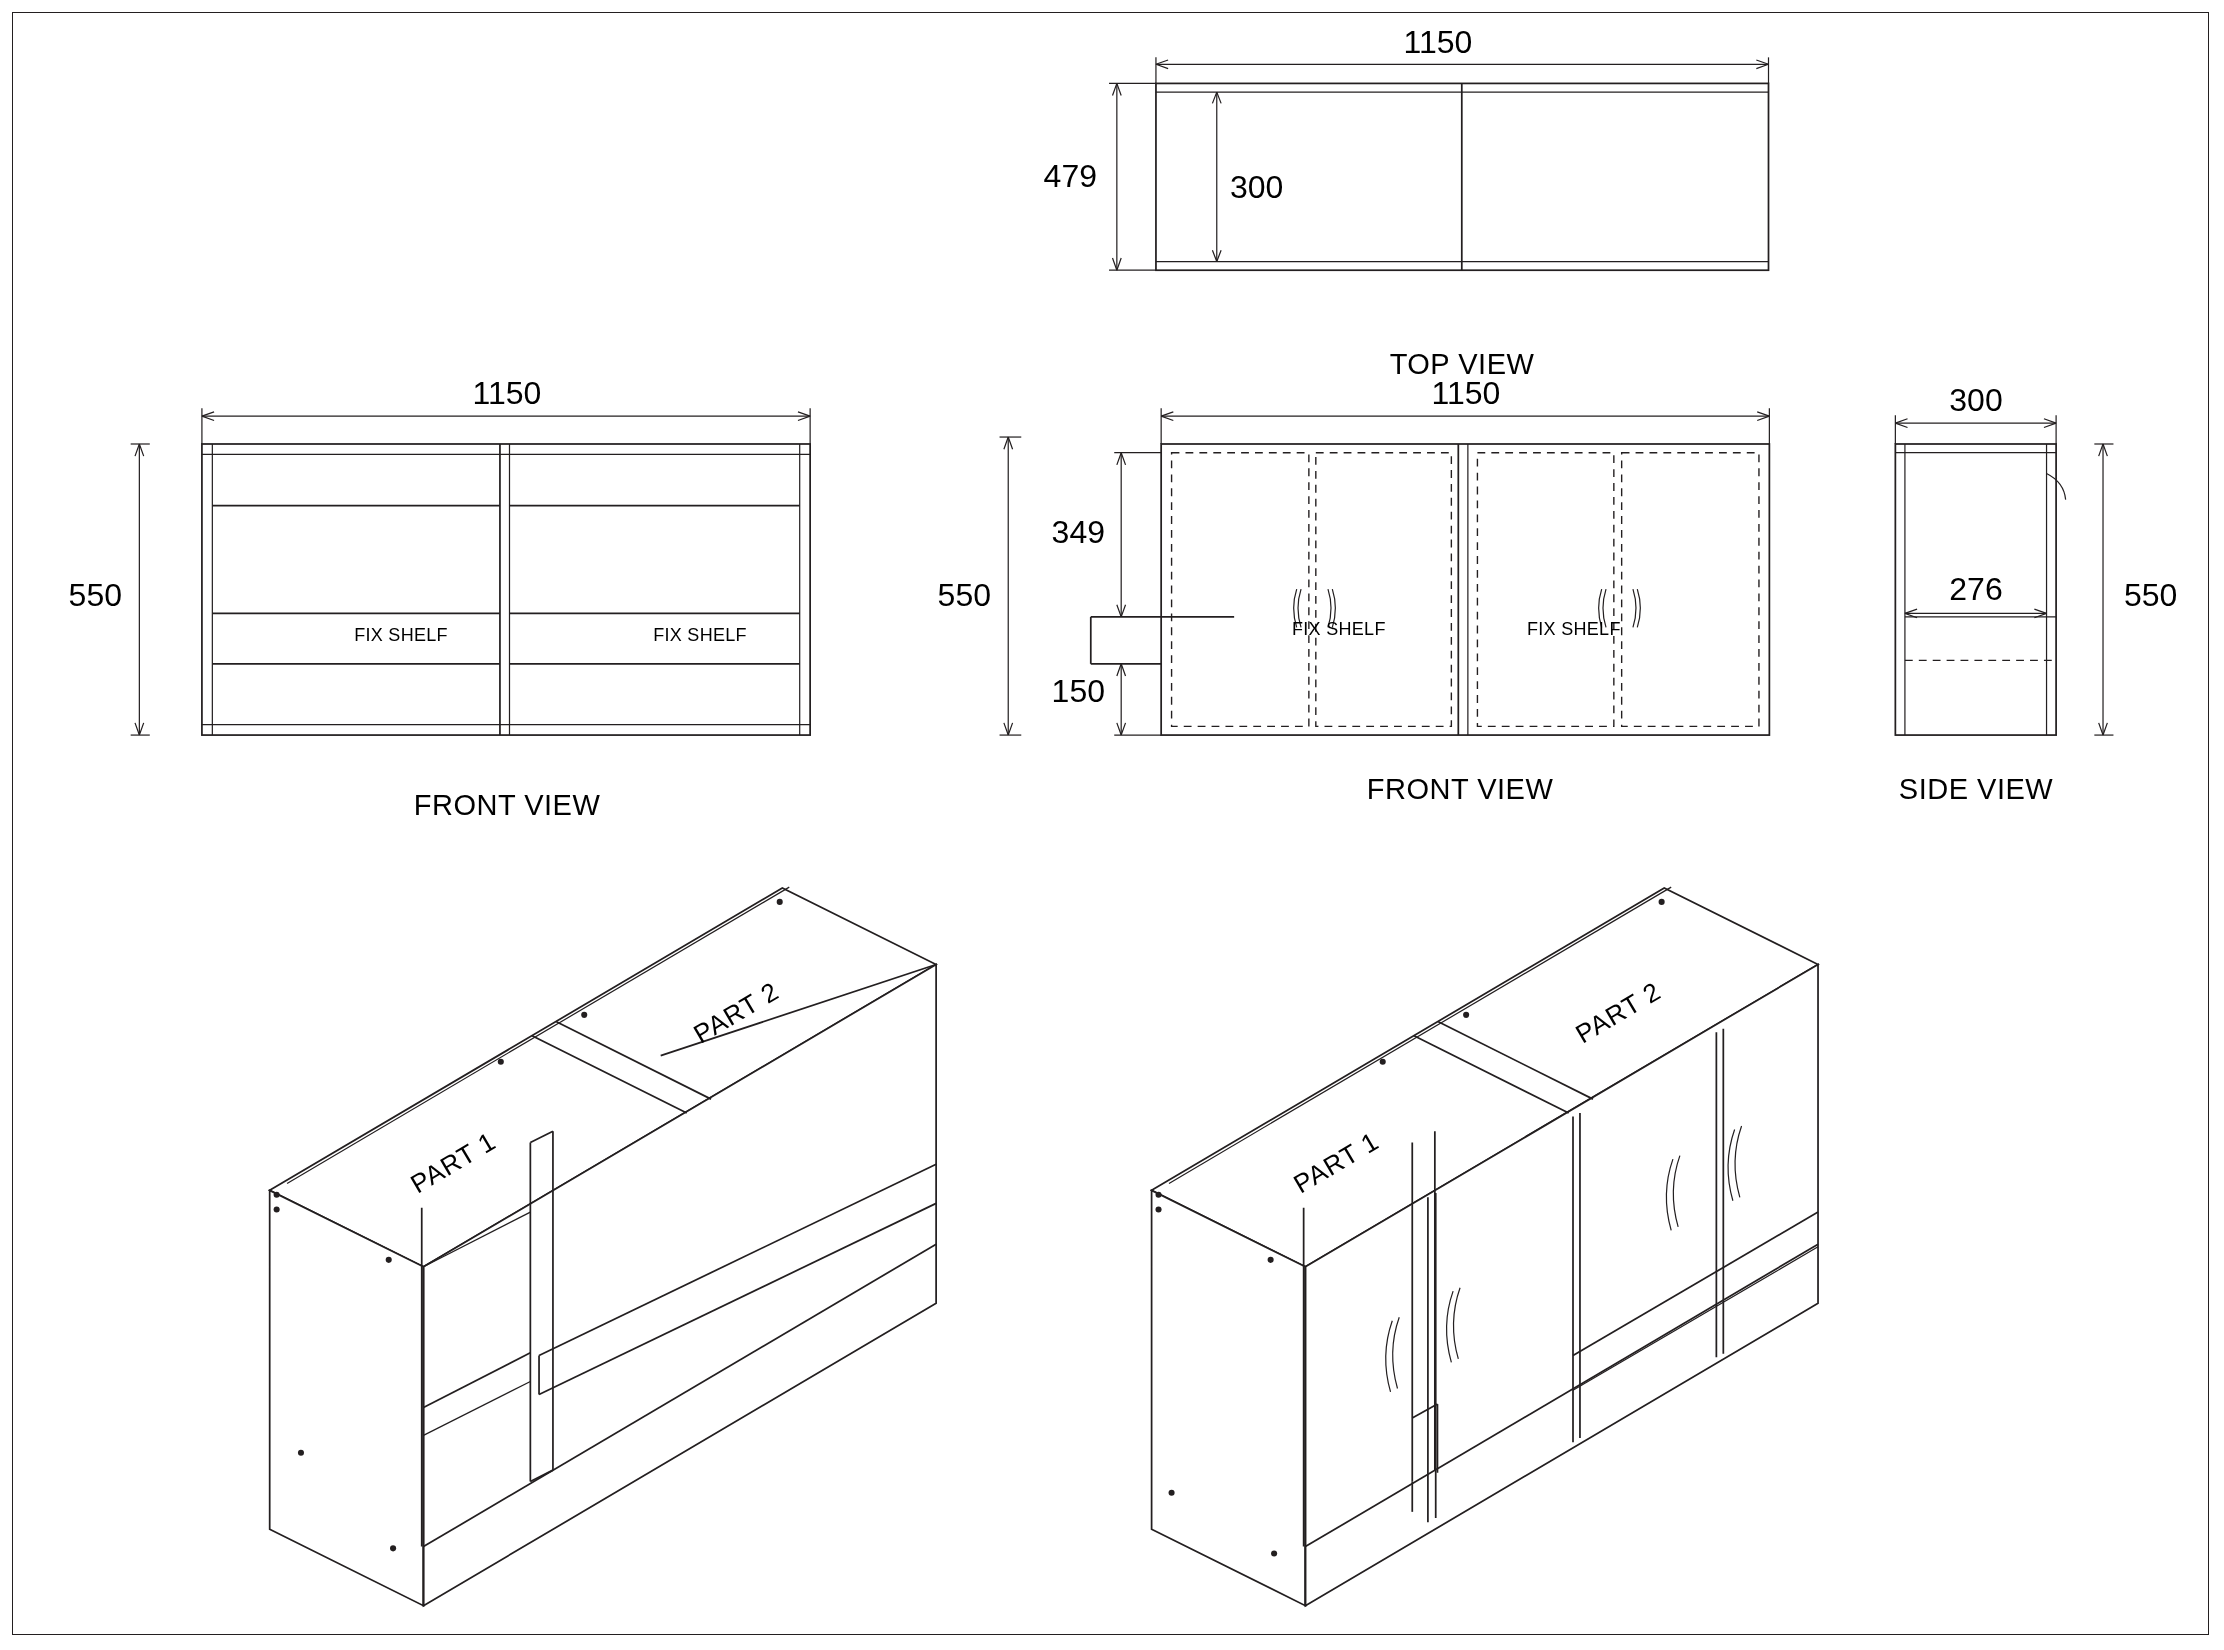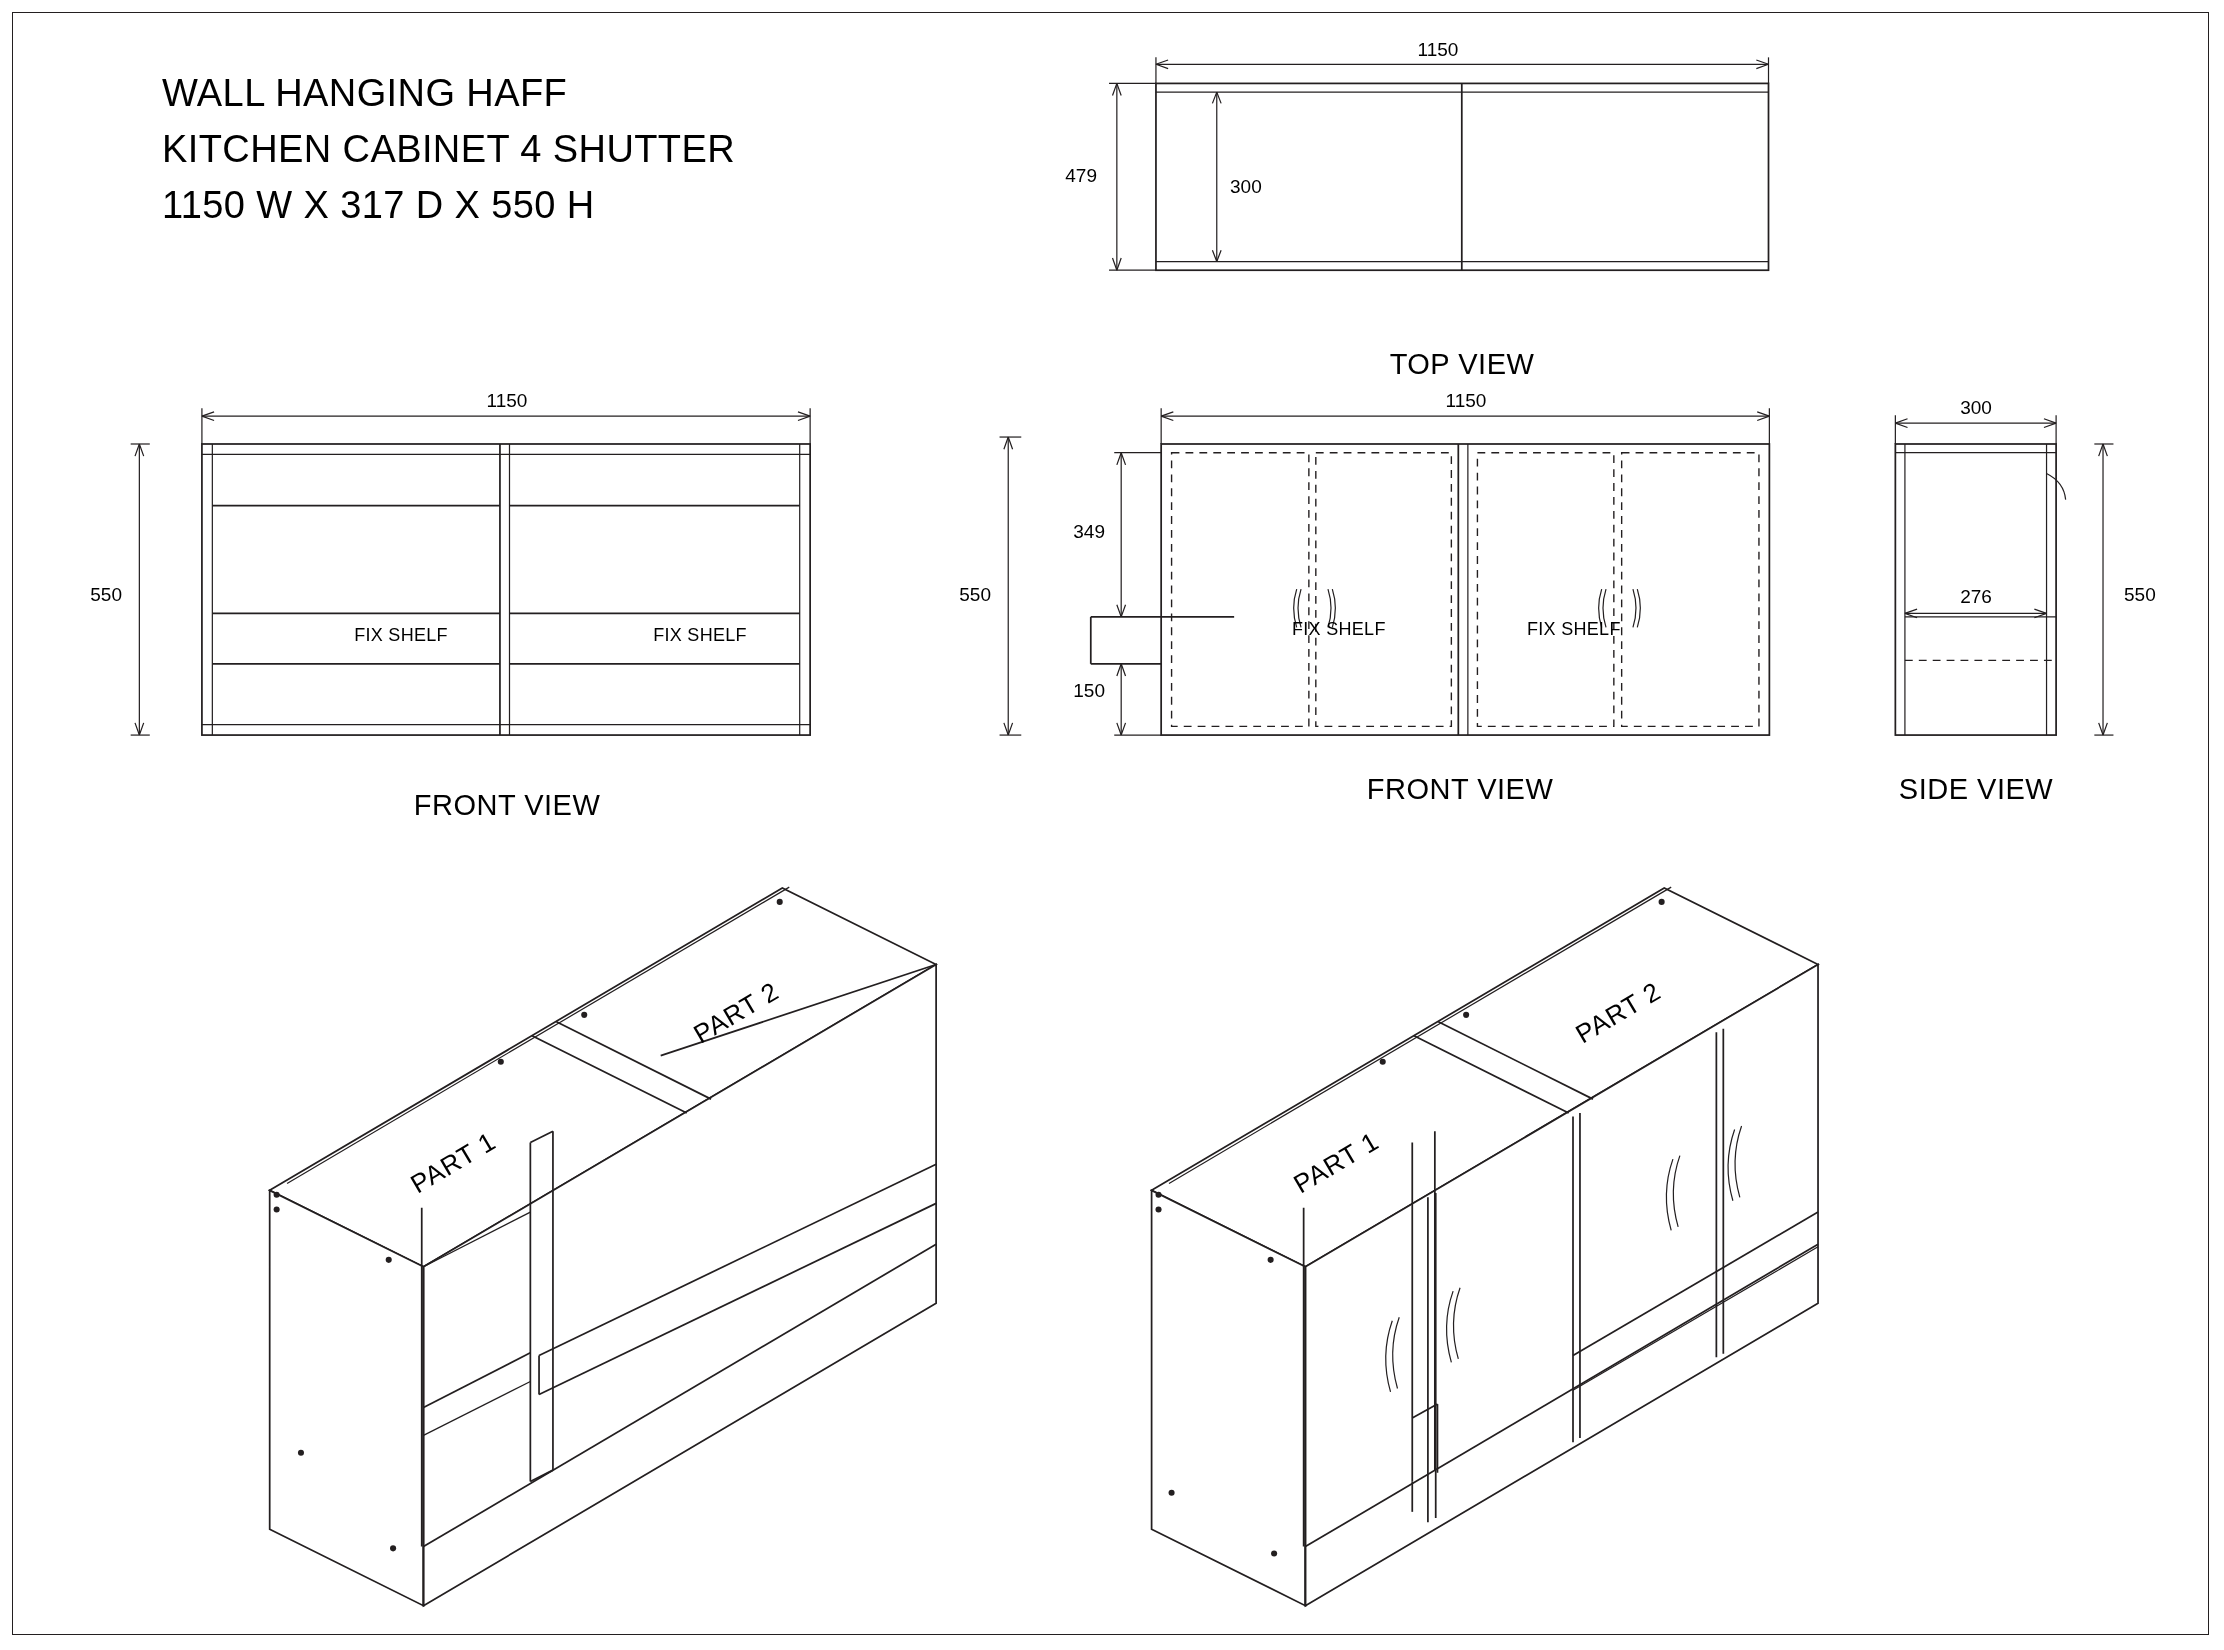--- a/index.html
+++ b/index.html
@@ -41,21 +41,21 @@
   }
   .viewlabel {
     position: absolute;
     font-size: 29px;
     letter-spacing: 0.5px;
     white-space: nowrap;
     text-align: center;
   }
   .dimtext {
     position: absolute;
-    font-size: 19px;
+    font-size: 32px;
     white-space: nowrap;
   }
   .smalltext {
     position: absolute;
     font-size: 18px;
     letter-spacing: 0.3px;
     white-space: nowrap;
     margin-left: 46px;
   }
   .parttext {
@@ -72,25 +72,20 @@
   .dim { stroke: #231f20; stroke-width: 1.4; fill: none; }
   .fillw { fill: #ffffff; }
 </style>
 </head>
 <body>
 
 <div id="sheet">
 
   <div class="frame"></div>
 
-  <div class="title-block">
-    <div class="title-line">WALL HANGING HAFF</div>
-    <div class="title-line">KITCHEN CABINET 4 SHUTTER</div>
-    <div class="title-line">1150 W X 317 D X 550 H</div>
-  </div>
 
   <svg width="2225" height="1650" viewBox="0 0 2560 1899">
 
     <rect class="ln" x="1330" y="96" width="705" height="215"></rect>
 
     <line class="ln" x1="1682" y1="96" x2="1682" y2="311"></line>
 
     <line class="ln-thin" x1="1330" y1="106" x2="2035" y2="106"></line>
     <line class="ln-thin" x1="1330" y1="301" x2="2035" y2="301"></line>
 

